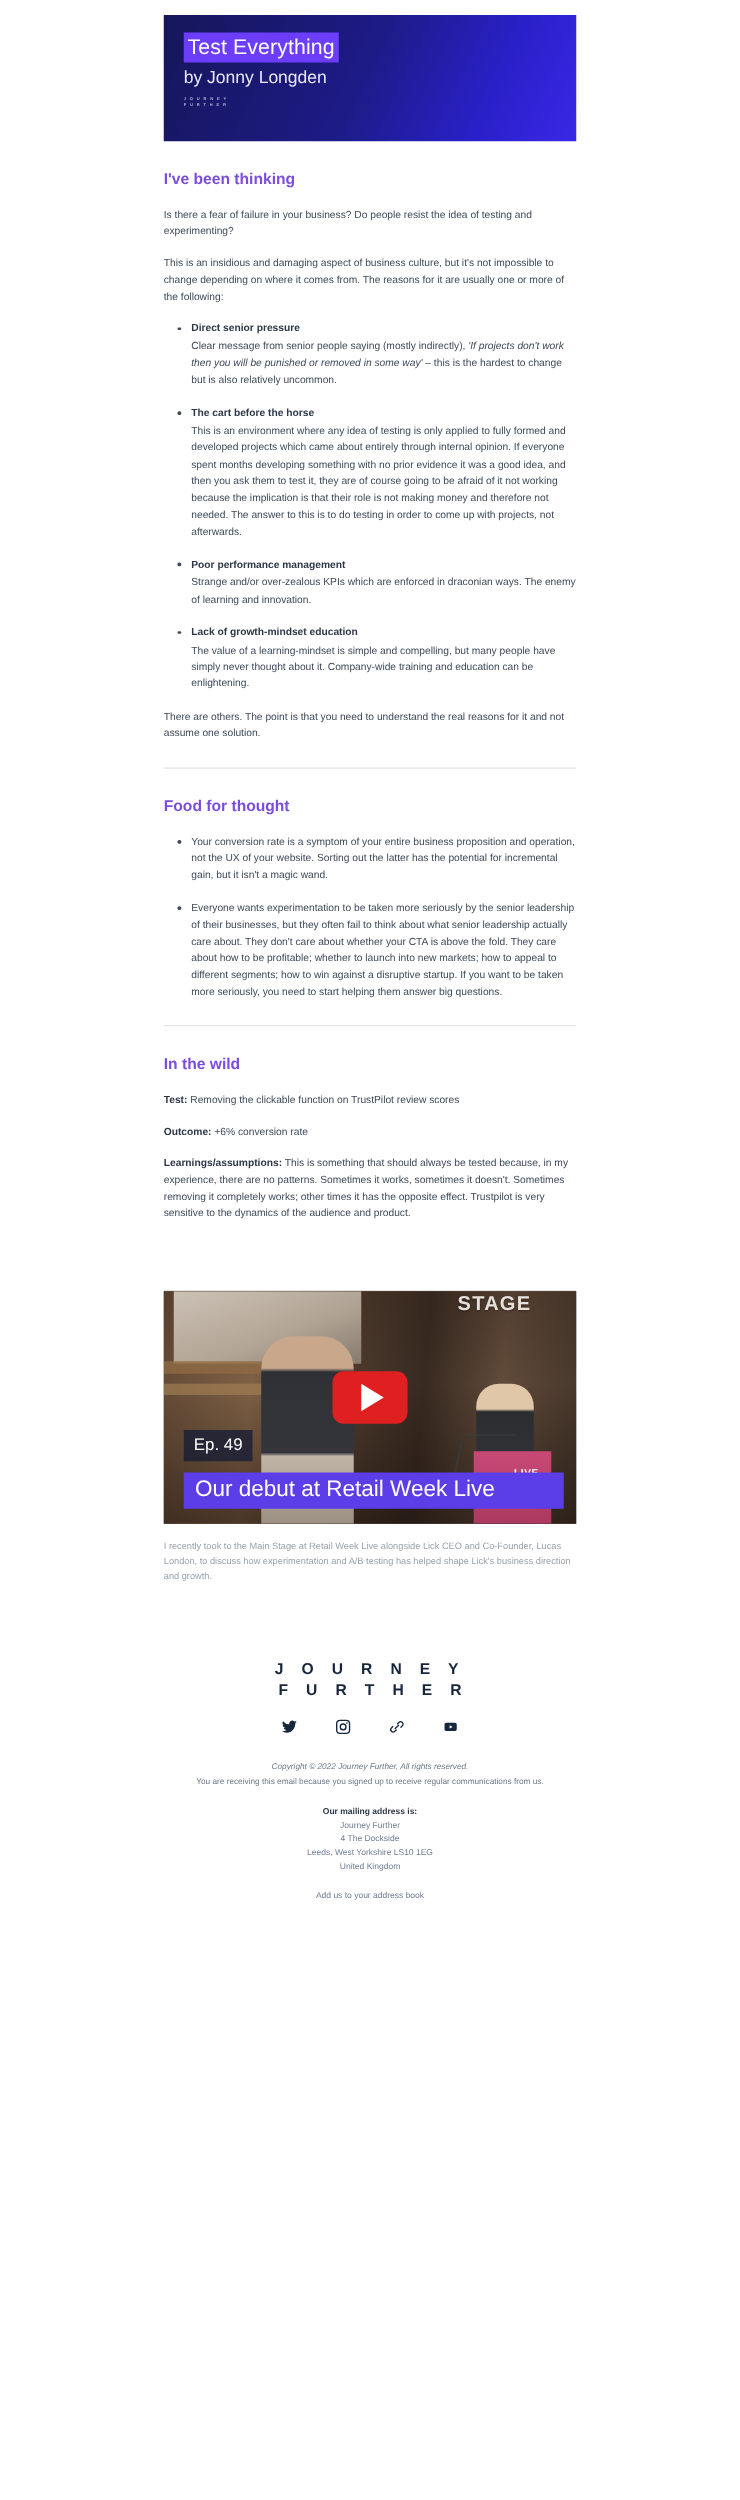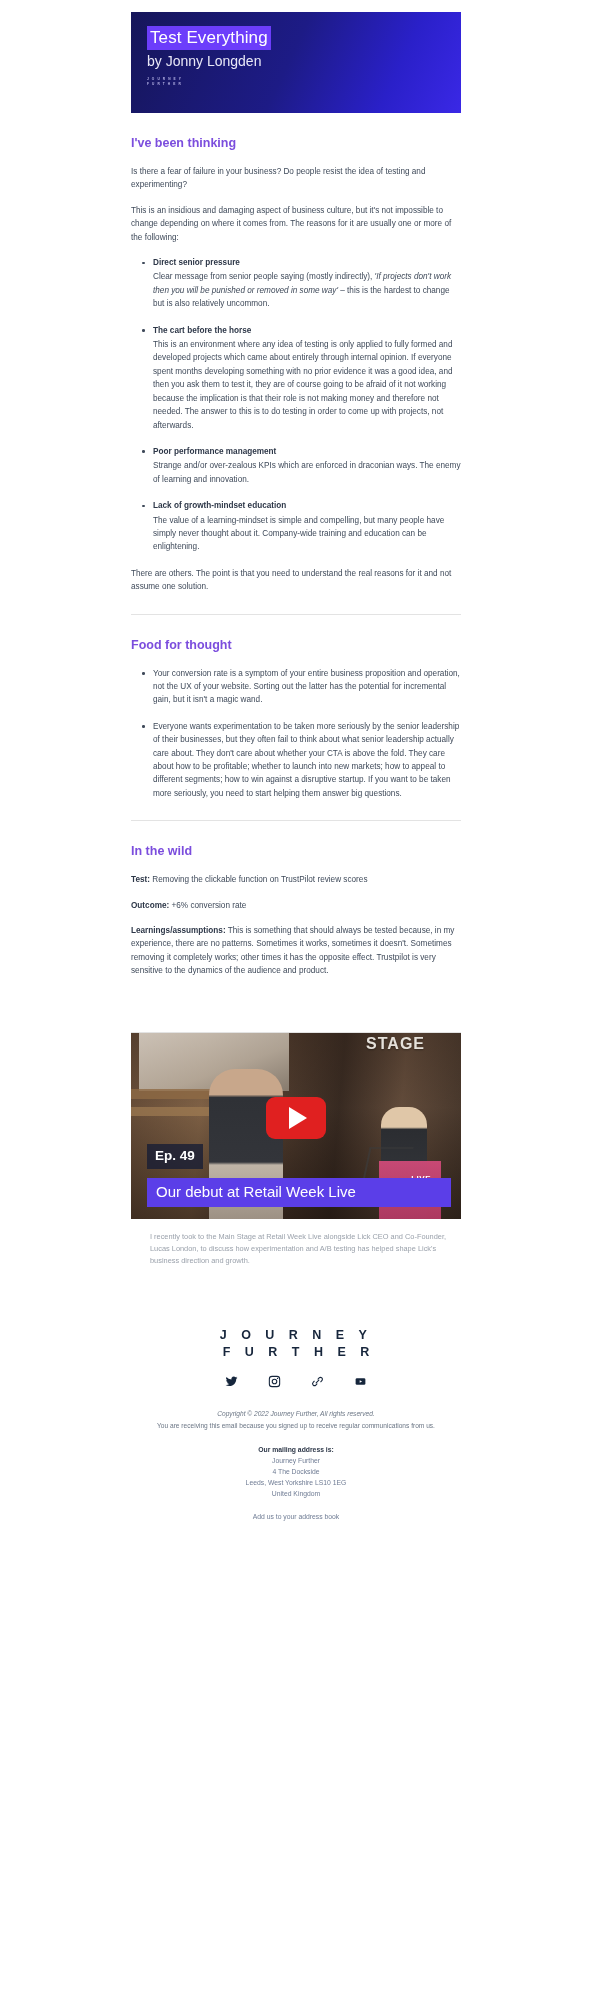--- a/index.html
+++ b/index.html
@@ -200,36 +200,36 @@
     border-bottom: 11px solid transparent;
     margin-left: 4px;
   }
   .v-ep {
     position: absolute; left: 16px; bottom: 50px;
     background: rgba(22,28,52,0.78);
     color: #ffffff;
     font-size: 13.5px;
     line-height: 18px;
     padding: 3px 8px 4px 8px;
-    font-weight: 700;
+    font-weight: 400;
   }
   .v-caption {
     position: absolute; left: 16px; bottom: 12px; right: 10px;
     background: #5b3ee8;
     color: #ffffff;
-    font-size: 15px;
+    font-size: 18px;
     line-height: 21px;
     padding: 3px 9px 5px 9px;
     font-weight: 400;
   }
   .v-desc {
     color: #9aa1ab;
     font-size: 7.4px;
     line-height: 12px;
-    margin: 12px 0 0 19px;
+    margin: 12px 0 0 0;
   }
 
   
   .footer { margin-top: 60px; padding-bottom: 16px; text-align: center; }
 
   .jf-logo {
     display: inline-block;
     color: #17263c;
     font-size: 12.5px;
     font-weight: 700;

